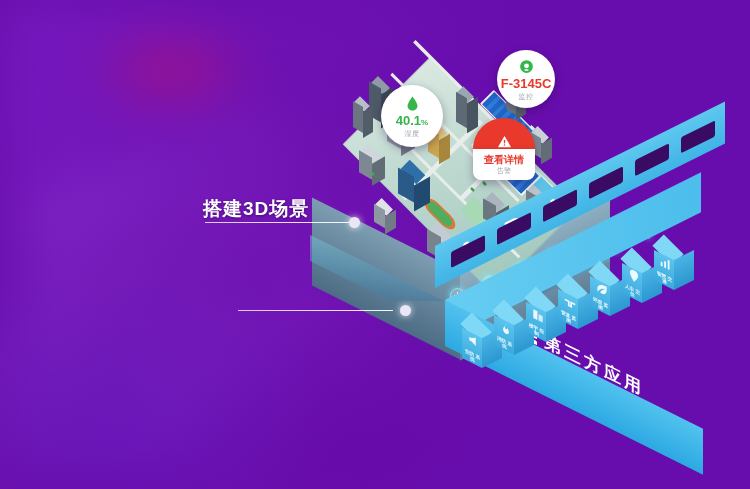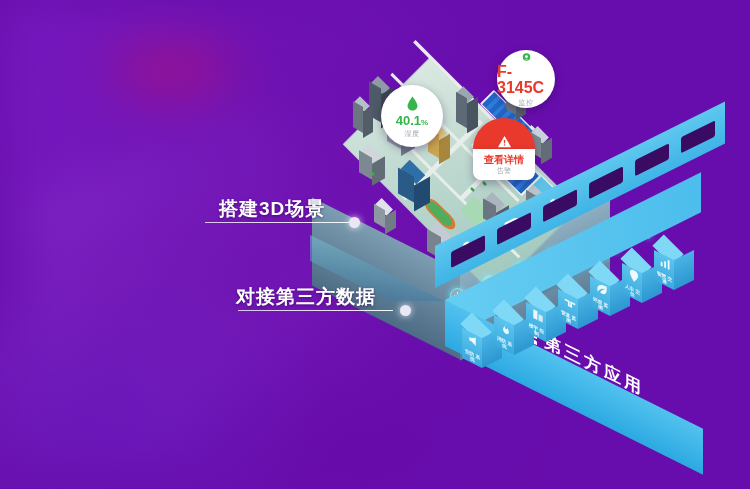--- a/index.html
+++ b/index.html
@@ -25,21 +25,21 @@
     background:linear-gradient(150deg, rgba(128,40,205,.5), rgba(80,10,150,.1));
     transform:skewY(-20deg);border-radius:14px;}
   .bg-ghost3{position:absolute;left:150px;top:300px;width:230px;height:120px;
     background:linear-gradient(160deg, rgba(148,60,220,.35), rgba(80,10,150,0));
     transform:skewY(-18deg);}
   .bg-dim{position:absolute;inset:0;background:linear-gradient(100deg, rgba(95,10,160,.15) 0%, rgba(104,13,173,.45) 42%, rgba(104,13,173,.92) 62%, #680dad 78%);}
 
   
   .side-label{position:absolute;color:#fff;font-size:19px;font-weight:700;letter-spacing:1px;
     white-space:nowrap;text-shadow:0 1px 3px rgba(40,0,70,.6);}
-  #label-3d{left:203px;top:196px;margin-left:16px;}
+  #label-3d{left:203px;top:196px;}
   #label-data{left:236px;top:284px;}
   .leader{position:absolute;height:1px;background:linear-gradient(90deg, rgba(255,255,255,.75), rgba(255,255,255,.95));}
   #leader-3d{left:205px;top:222px;width:148px;}
   #leader-data{left:238px;top:310px;width:155px;}
   .leader-dot{position:absolute;width:11px;height:11px;border-radius:50%;
     background:#eae6f5;box-shadow:0 0 7px rgba(255,255,255,.85);}
   #dot-3d{left:349px;top:217px;}
   #dot-data{left:400px;top:305px;}
 
   
@@ -89,21 +89,21 @@
   .pin-ico{width:17px;height:17px;margin-top:2px;}
   .pin-val{font-size:13px;font-weight:700;line-height:1;margin-top:2px;}
   .pin-val .unit{font-size:8px;font-weight:700;}
   .pin-cap{font-size:7px;color:#9aa3ab;margin-top:2px;letter-spacing:.5px;}
 
   #pin-humidity{left:381px;top:85px;}
   #pin-humidity .pin-val{color:#36b54a;}
   #pin-temp{left:361px;top:152px;}
   #pin-temp .pin-val{color:#36b54a;}
   #pin-camera{left:497px;top:50px;width:58px;height:58px;}
-  #pin-camera .pin-val{color:#e8392c;font-size:16px;}
+  #pin-camera .pin-val{color:#e8392c;font-size:13px;}
   #pin-camera .pin-cap{color:#9aa3ab;}
 
   
   #pin-alarm{position:absolute;left:473px;top:118px;width:62px;height:62px;}
   .dome{position:absolute;left:0;top:0;width:62px;height:31px;
     background:#e8392c;border-radius:31px 31px 0 0;
     display:flex;align-items:flex-end;justify-content:center;padding-bottom:3px;
     box-shadow:0 2px 7px rgba(60,0,60,.3);}
   .dome svg{width:15px;height:15px;}
   .alarm-body{position:absolute;left:0;top:31px;width:62px;height:31px;background:#fff;
@@ -443,15 +443,14 @@
     <div class="c-lbl">智慧
 交通</div>
   </div>
 
   <div class="leader" id="leader-3d"></div>
   <div class="leader-dot" id="dot-3d"></div>
   <div class="side-label" id="label-3d">搭建3D场景</div>
 
   <div class="leader" id="leader-data"></div>
   <div class="leader-dot" id="dot-data"></div>
-  <div class="side-label" id="label-data">对接第三方数据</div>
 
 </div>
 
 </body></html>

